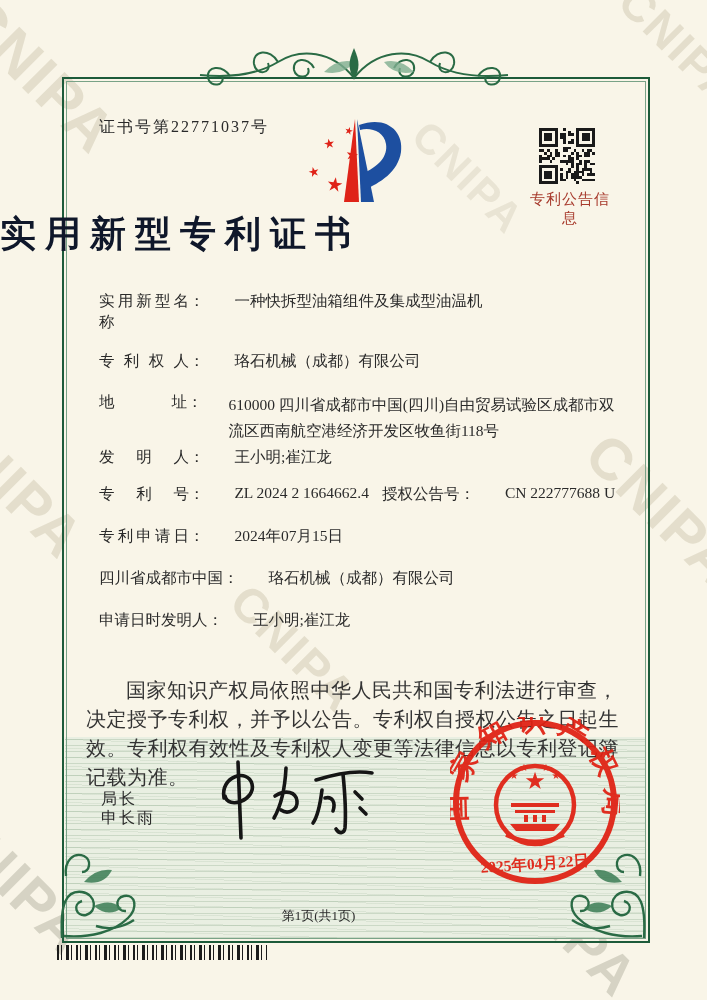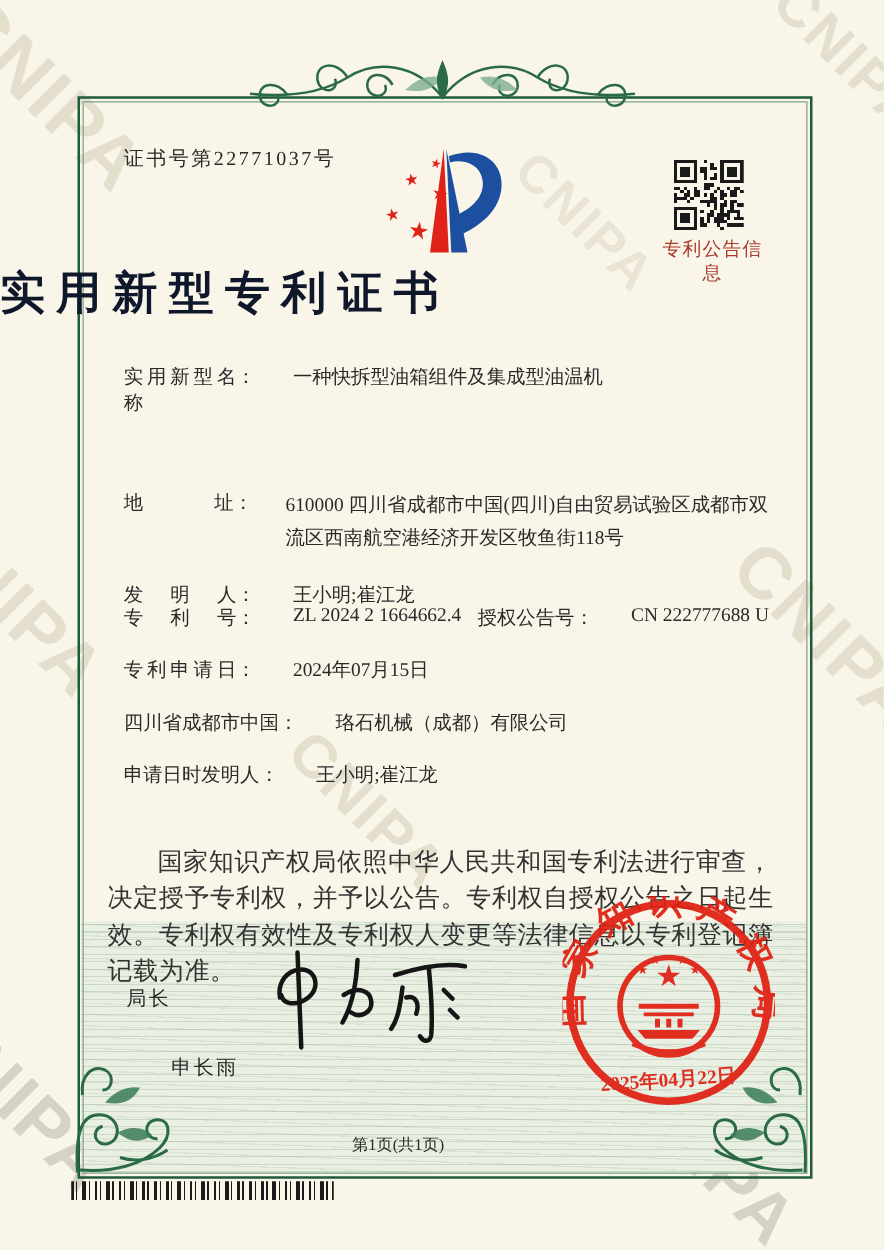--- a/index.html
+++ b/index.html
@@ -55,30 +55,30 @@
   }
   
   .row{position:absolute;z-index:4;left:99px;width:520px;font-size:15.5px;}
   .lbl{display:inline-block;vertical-align:top;}
   .j6{width:90px;text-align:justify;text-align-last:justify;}
   .colon{display:inline-block;vertical-align:top;}
   .val{display:inline-block;vertical-align:top;margin-left:26px;}
   .addr-row{display:flex;}
   .addr-row .val{width:400px;line-height:26px;}
   .col-right{position:absolute;left:283px;top:0;}
-  .r1{top:291px;} .r2{top:351px;} .r3{top:392px;} .r4{top:466px;}
+  .r1{top:291px;} .r2{top:351px;} .r3{top:392px;} .r4{top:447px;}
   .r5{top:484px;} .r6{top:526px;} .r7{top:568px;} .r8{top:610px;}
   
   .decree{
     position:absolute;z-index:4;left:86px;top:676px;width:546px;
     font-size:20px;line-height:29px;text-indent:2em;letter-spacing:.5px;color:#333;
   }
   
   .director{position:absolute;z-index:4;left:101px;top:789px;font-size:16px;letter-spacing:2px;}
-  .director-name{position:absolute;z-index:4;left:101px;top:844px;font-size:16px;letter-spacing:2px;margin-left:36px;}
+  .director-name{position:absolute;z-index:4;left:101px;top:808px;font-size:16px;letter-spacing:2px;}
   .signature{position:absolute;z-index:4;left:198px;top:756px;}
   .seal{position:absolute;z-index:5;left:450px;top:717px;opacity:.93;}
   
   .footer{position:absolute;z-index:4;left:0;top:907px;width:637px;text-align:center;font-size:13px;}
   .barcode{
     position:absolute;z-index:4;left:57px;top:945px;width:210px;height:15px;
     background:repeating-linear-gradient(90deg,
       #1b1b1b 0 2px, transparent 2px 4px,
       #1b1b1b 4px 5px, transparent 5px 9px,
       #1b1b1b 9px 12px, transparent 12px 14px,
@@ -294,20 +294,24 @@
   </div>
   <div class="qr-label">专利公告信息</div>
 
   <div class="title">实用新型专利证书</div>
 
   <div class="row r1">
     <span class="lbl j6">实用新型名称</span><span class="colon">：</span>
     <span class="val">一种快拆型油箱组件及集成型油温机</span>
   </div>
 
+  <div class="row r2">
+    <span class="lbl j6">专利权人</span><span class="colon">：</span>
+    <span class="val">珞石机械（成都）有限公司</span>
+  </div>
 
   <div class="row r3 addr-row">
     <span class="lbl j6">地址</span>
       <span class="colon">：</span>
     <span class="val">610000 四川省成都市中国(四川)自由贸易试验区成都市双流区西南航空港经济开发区牧鱼街118号</span>
   </div>
 
   <div class="row r4">
     <span class="lbl j6">发明人</span><span class="colon">：</span>
     <span class="val">王小明;崔江龙</span>

